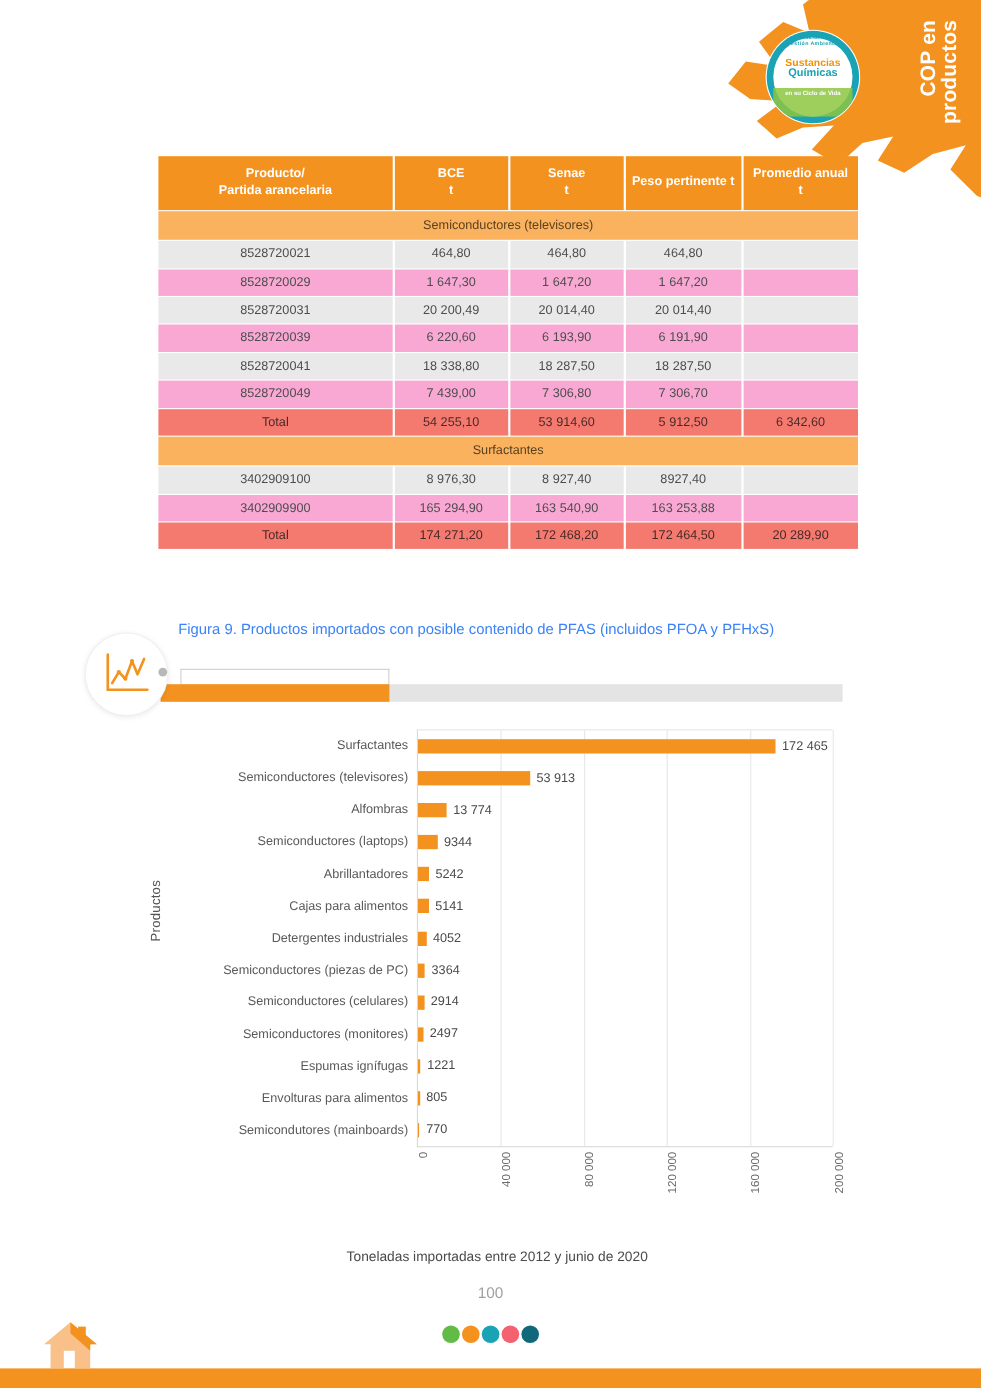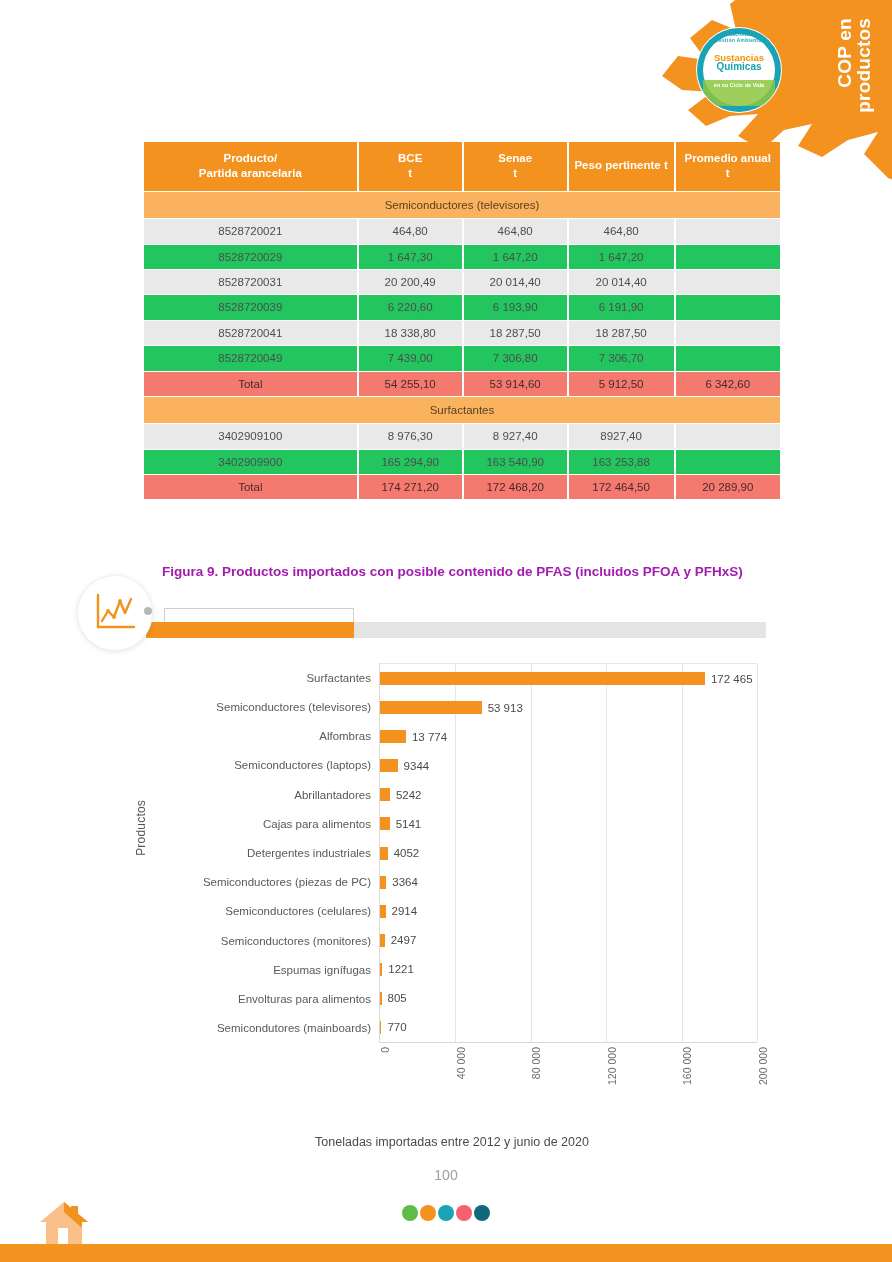--- a/index.html
+++ b/index.html
@@ -71,32 +71,32 @@
   }
   table.data thead th {
     background: #f3921e; color:#ffffff; font-weight:bold;
     font-size: 11.5px; padding: 9px 4px 10px; line-height:1.3;
   }
   table.data thead th .sub { display:block; font-weight:bold; }
   tr.group td {
     background:#fab25e; color:#5a4120; font-size:11.5px; padding:6px 4px;
   }
   tr.odd td { background:#e9e9e9; }
-  tr.even td { background:#22c55e; }
+  tr.even td { background:#f9a8d4; }
   tr.total td { background:#f4796f; color:#4a2a28; }
   td.c0 { width:218px; }
   td.c1, td.c2, td.c3, td.c4 { width:105px; }
   th.h0 { width:218px; }
   th.h1, th.h2, th.h3, th.h4 { width:105px; }
 
   
   .fig-block { position:absolute; left:78px; top:556px; width:700px; }
   .fig-caption {
     position:absolute; left:84px; top:6px; width:600px;
-    color:#a21caf; font-size:13.5px; font-weight:bold; line-height:1.5;
+    color:#3b82f6; font-size:13.5px; font-weight:normal; line-height:1.5;
   }
   .fig-rule-outline {
     position:absolute; left:86px; top:52px; width:190px; height:14px;
     border:1px solid #cfcfcf; border-bottom:none; background:#fff;
   }
   .fig-rule-grey {
     position:absolute; left:86px; top:66px; width:602px; height:16px;
     background:#e4e4e4;
   }
   .fig-rule-orange {

